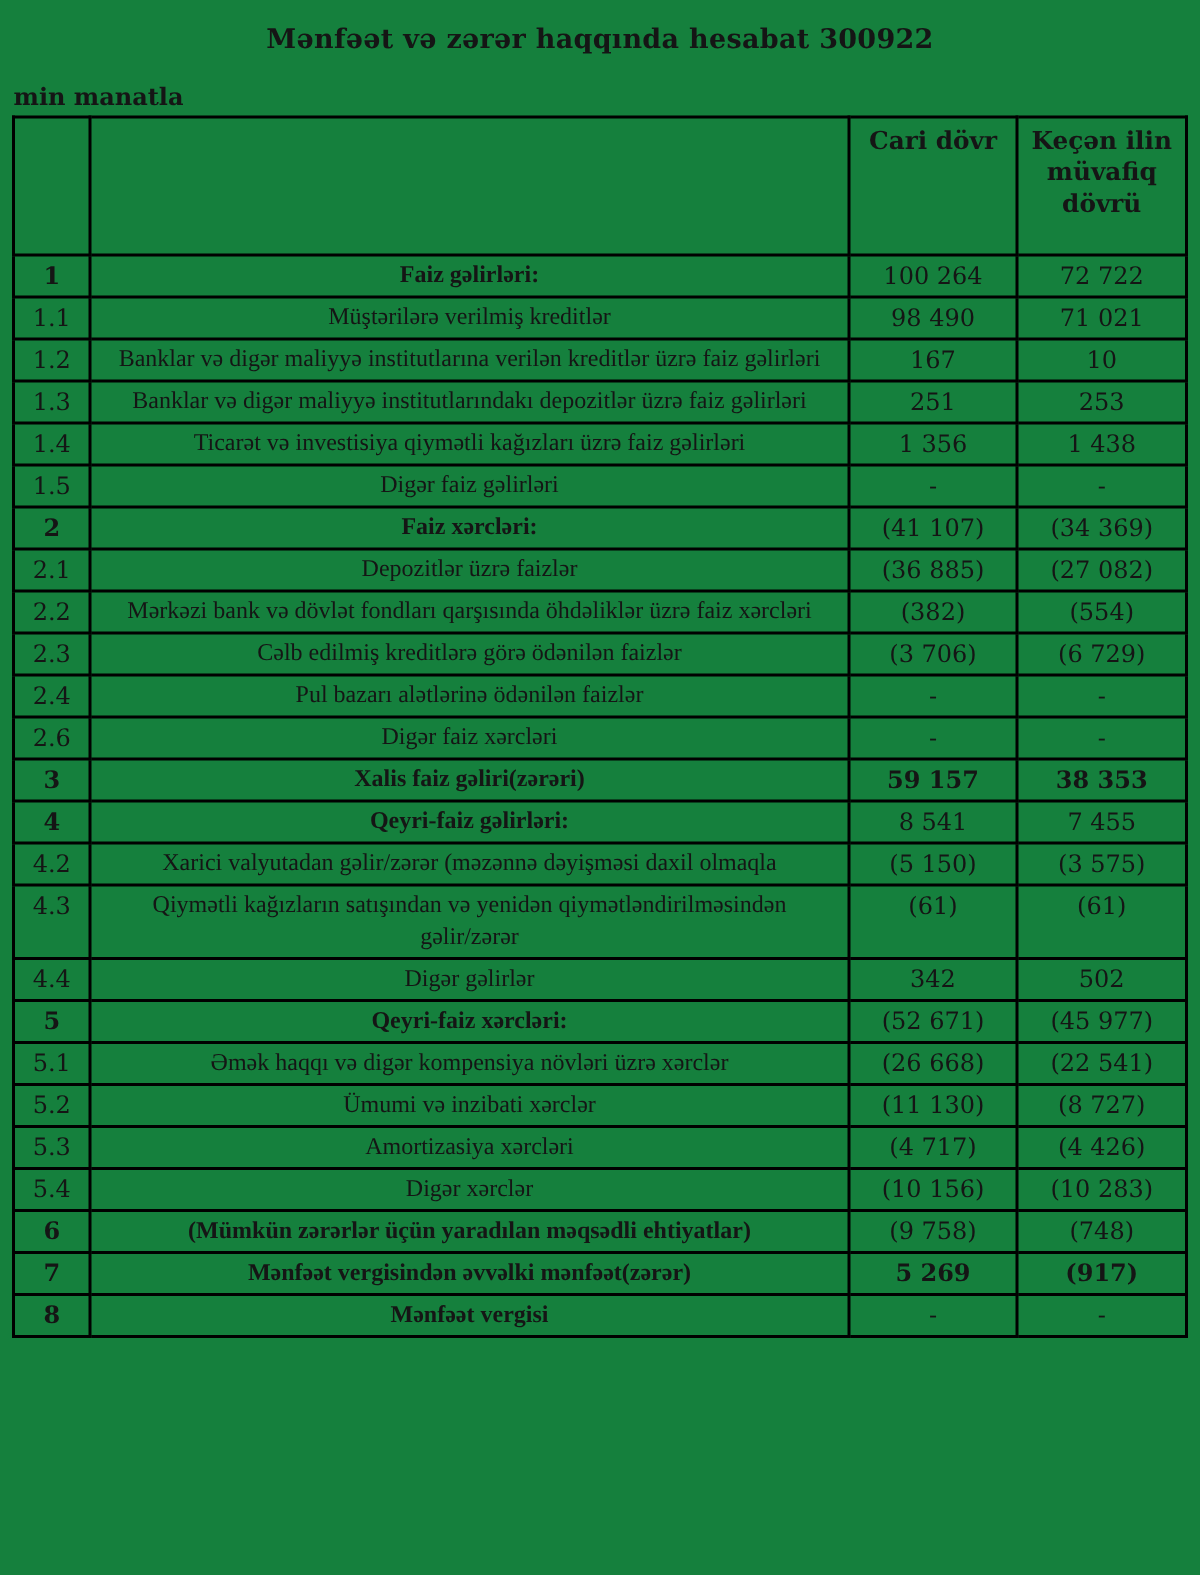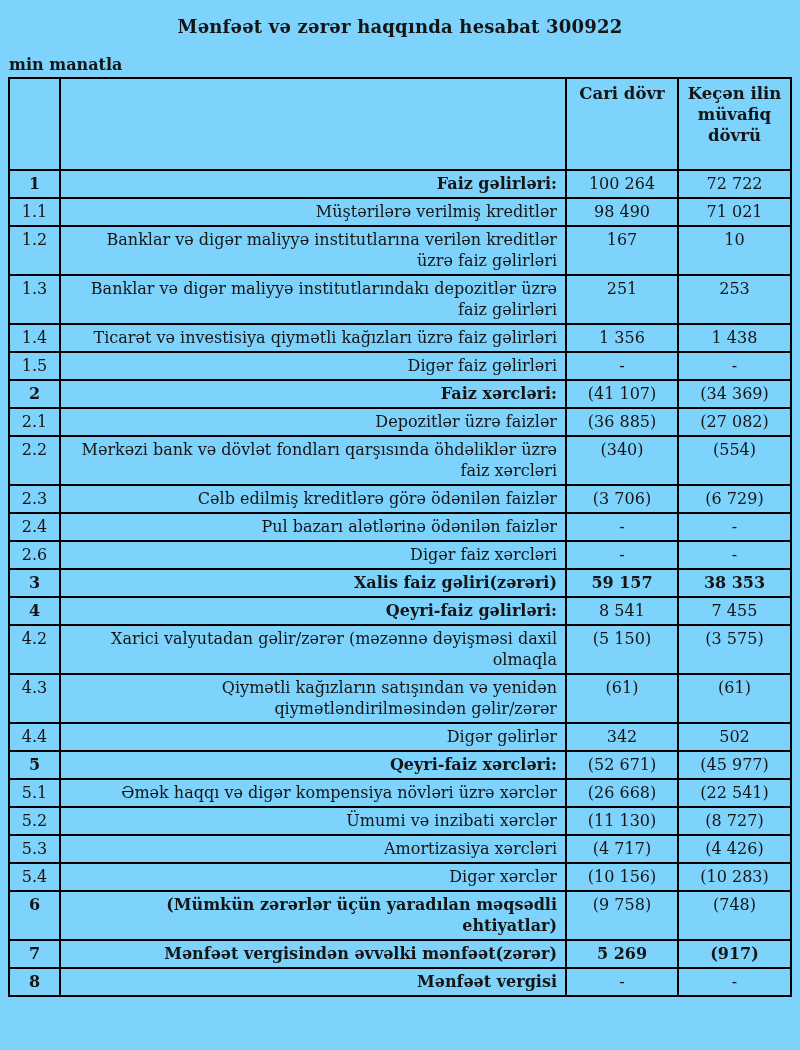--- a/index.html
+++ b/index.html
@@ -8,21 +8,21 @@
     padding: 0;
     background: #ffffff;
     width: 800px;
     font-family: "DejaVu Serif", "Liberation Serif", serif;
     color: #151515;
   }
   .page {
     width: 800px;
     height: 1050px;
     overflow: hidden;
-    background: #7dd3fc;
+    background: #15803d;
   }
   .title {
     text-align: center;
     font-weight: bold;
     font-size: 18px;
     margin: 16px 0 0 0;
     letter-spacing: 0.2px;
   }
   .unit-note {
     width: 782px;
@@ -54,21 +54,21 @@
     text-align: center;
     height: 92px;
     padding-top: 4px;
     font-size: 16.5px;
   }
   td.c-no {
     text-align: center;
     padding-left: 2px;
     padding-right: 2px;
   }
-  td.c-label { text-align: right; }
+  td.c-label { text-align: center; font-family: Liberation Serif, serif; }
   td.c-val   { text-align: center; }
   tr.section td.c-no,
   tr.section td.c-label { font-weight: bold; }
   td.emph { font-weight: bold; }
 </style>
 </head>
 <body>
 
 <div class="page">
 
@@ -136,21 +136,21 @@
         </tr>
         <tr>
           <td class="c-no">2.1</td>
           <td class="c-label">Depozitlər üzrə faizlər</td>
           <td class="c-val">(36 885)</td>
           <td class="c-val">(27 082)</td>
         </tr>
         <tr>
           <td class="c-no">2.2</td>
           <td class="c-label">Mərkəzi bank və dövlət fondları qarşısında öhdəliklər üzrə faiz xərcləri</td>
-          <td class="c-val">(340)</td>
+          <td class="c-val">(382)</td>
           <td class="c-val">(554)</td>
         </tr>
         <tr>
           <td class="c-no">2.3</td>
           <td class="c-label">Cəlb edilmiş kreditlərə görə ödənilən faizlər</td>
           <td class="c-val">(3 706)</td>
           <td class="c-val">(6 729)</td>
         </tr>
         <tr>
           <td class="c-no">2.4</td>

